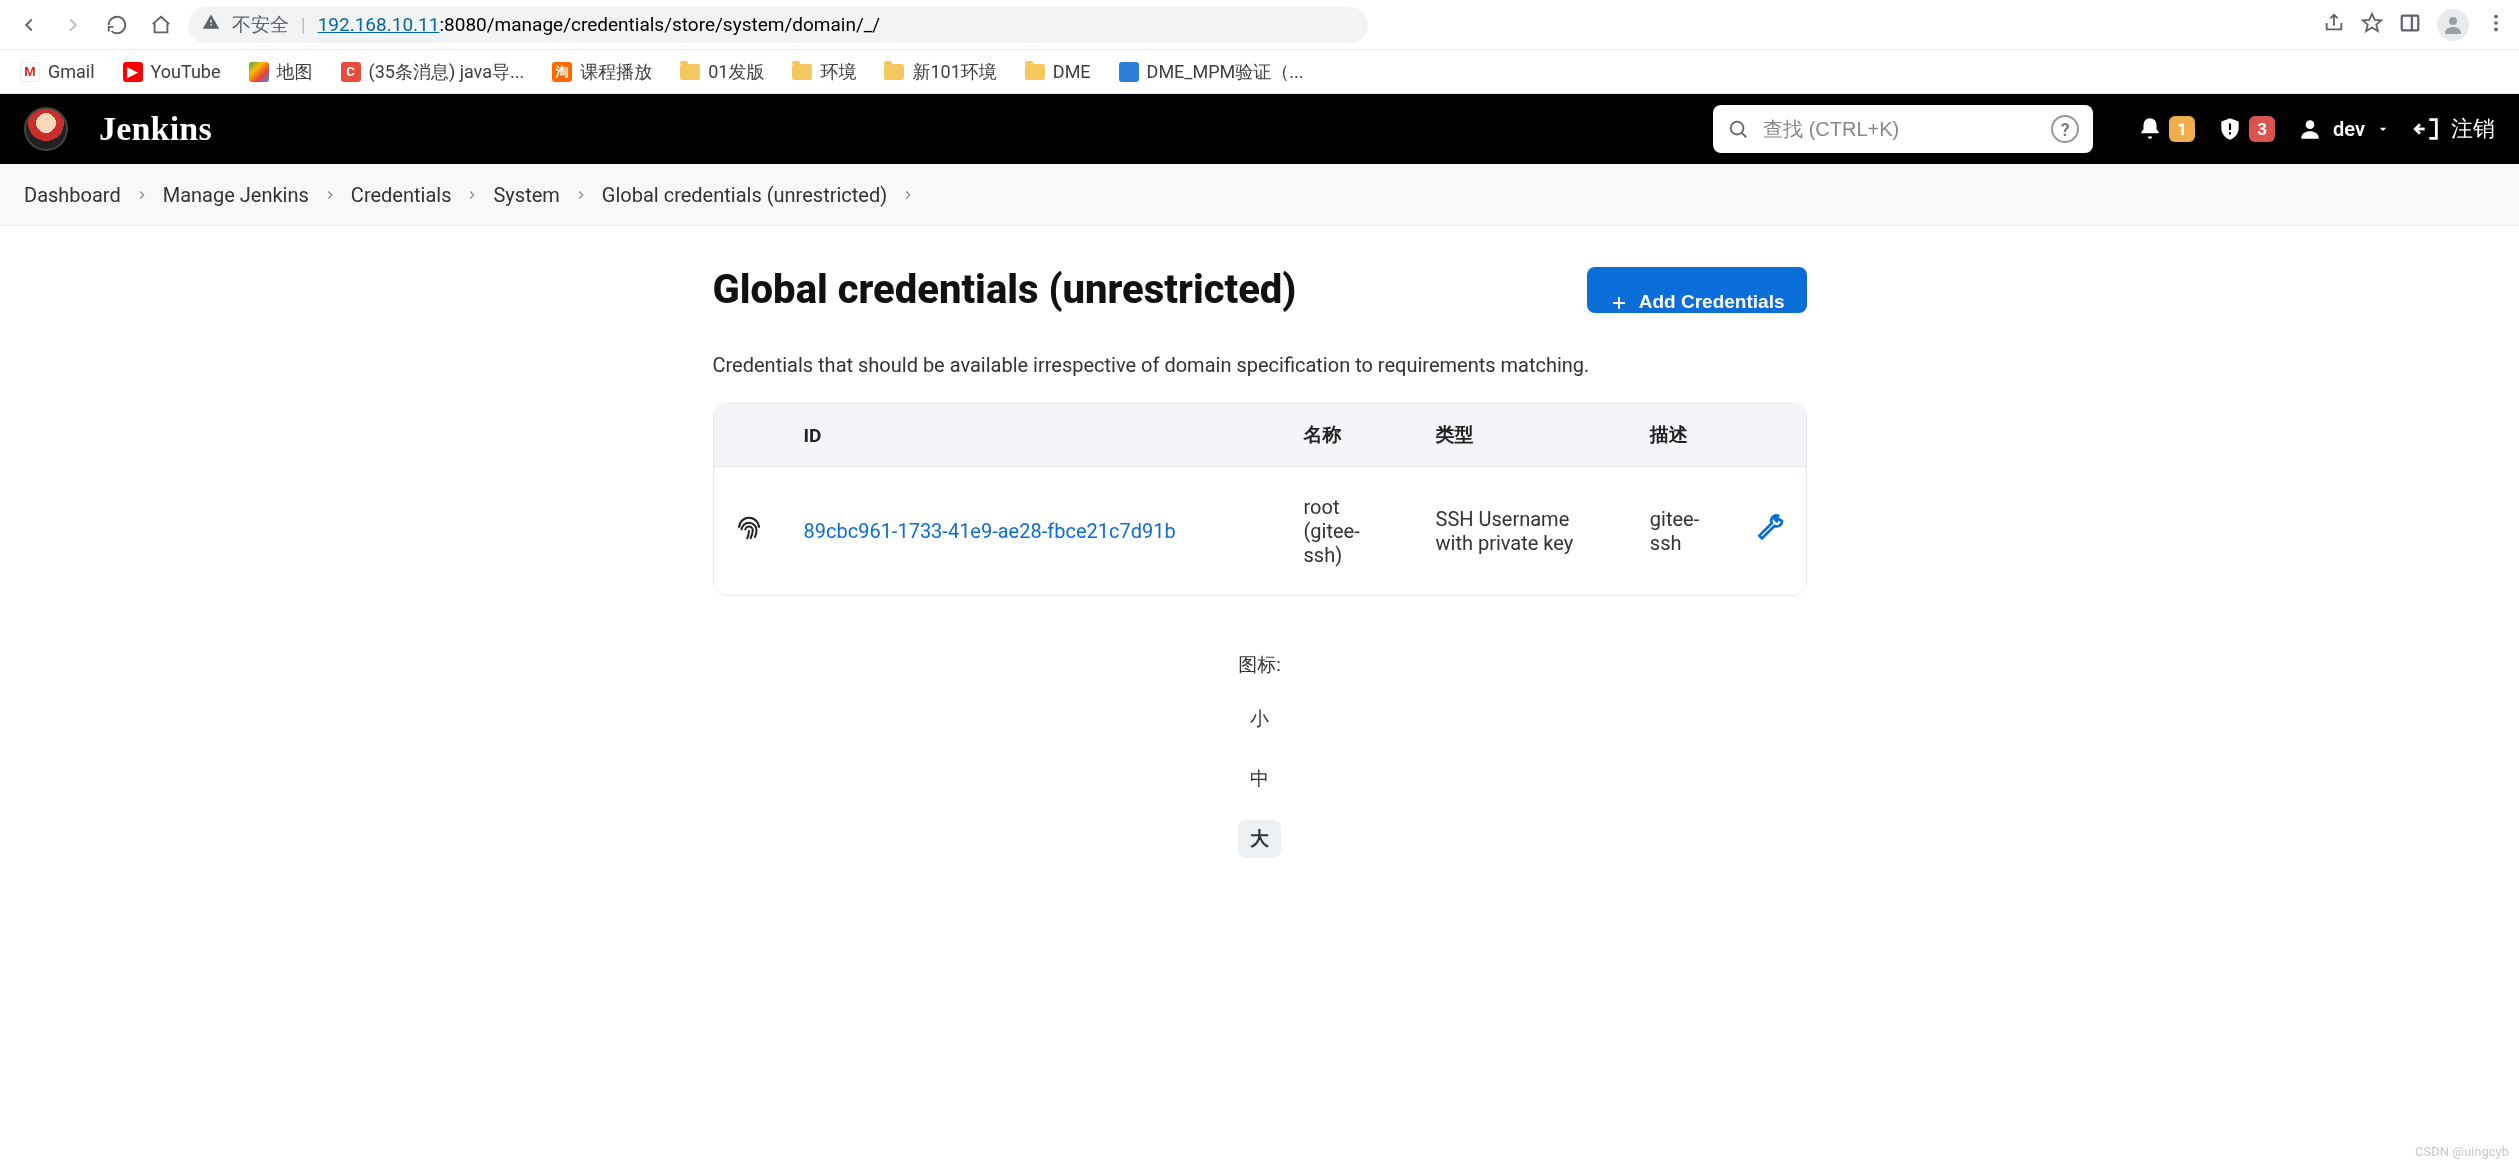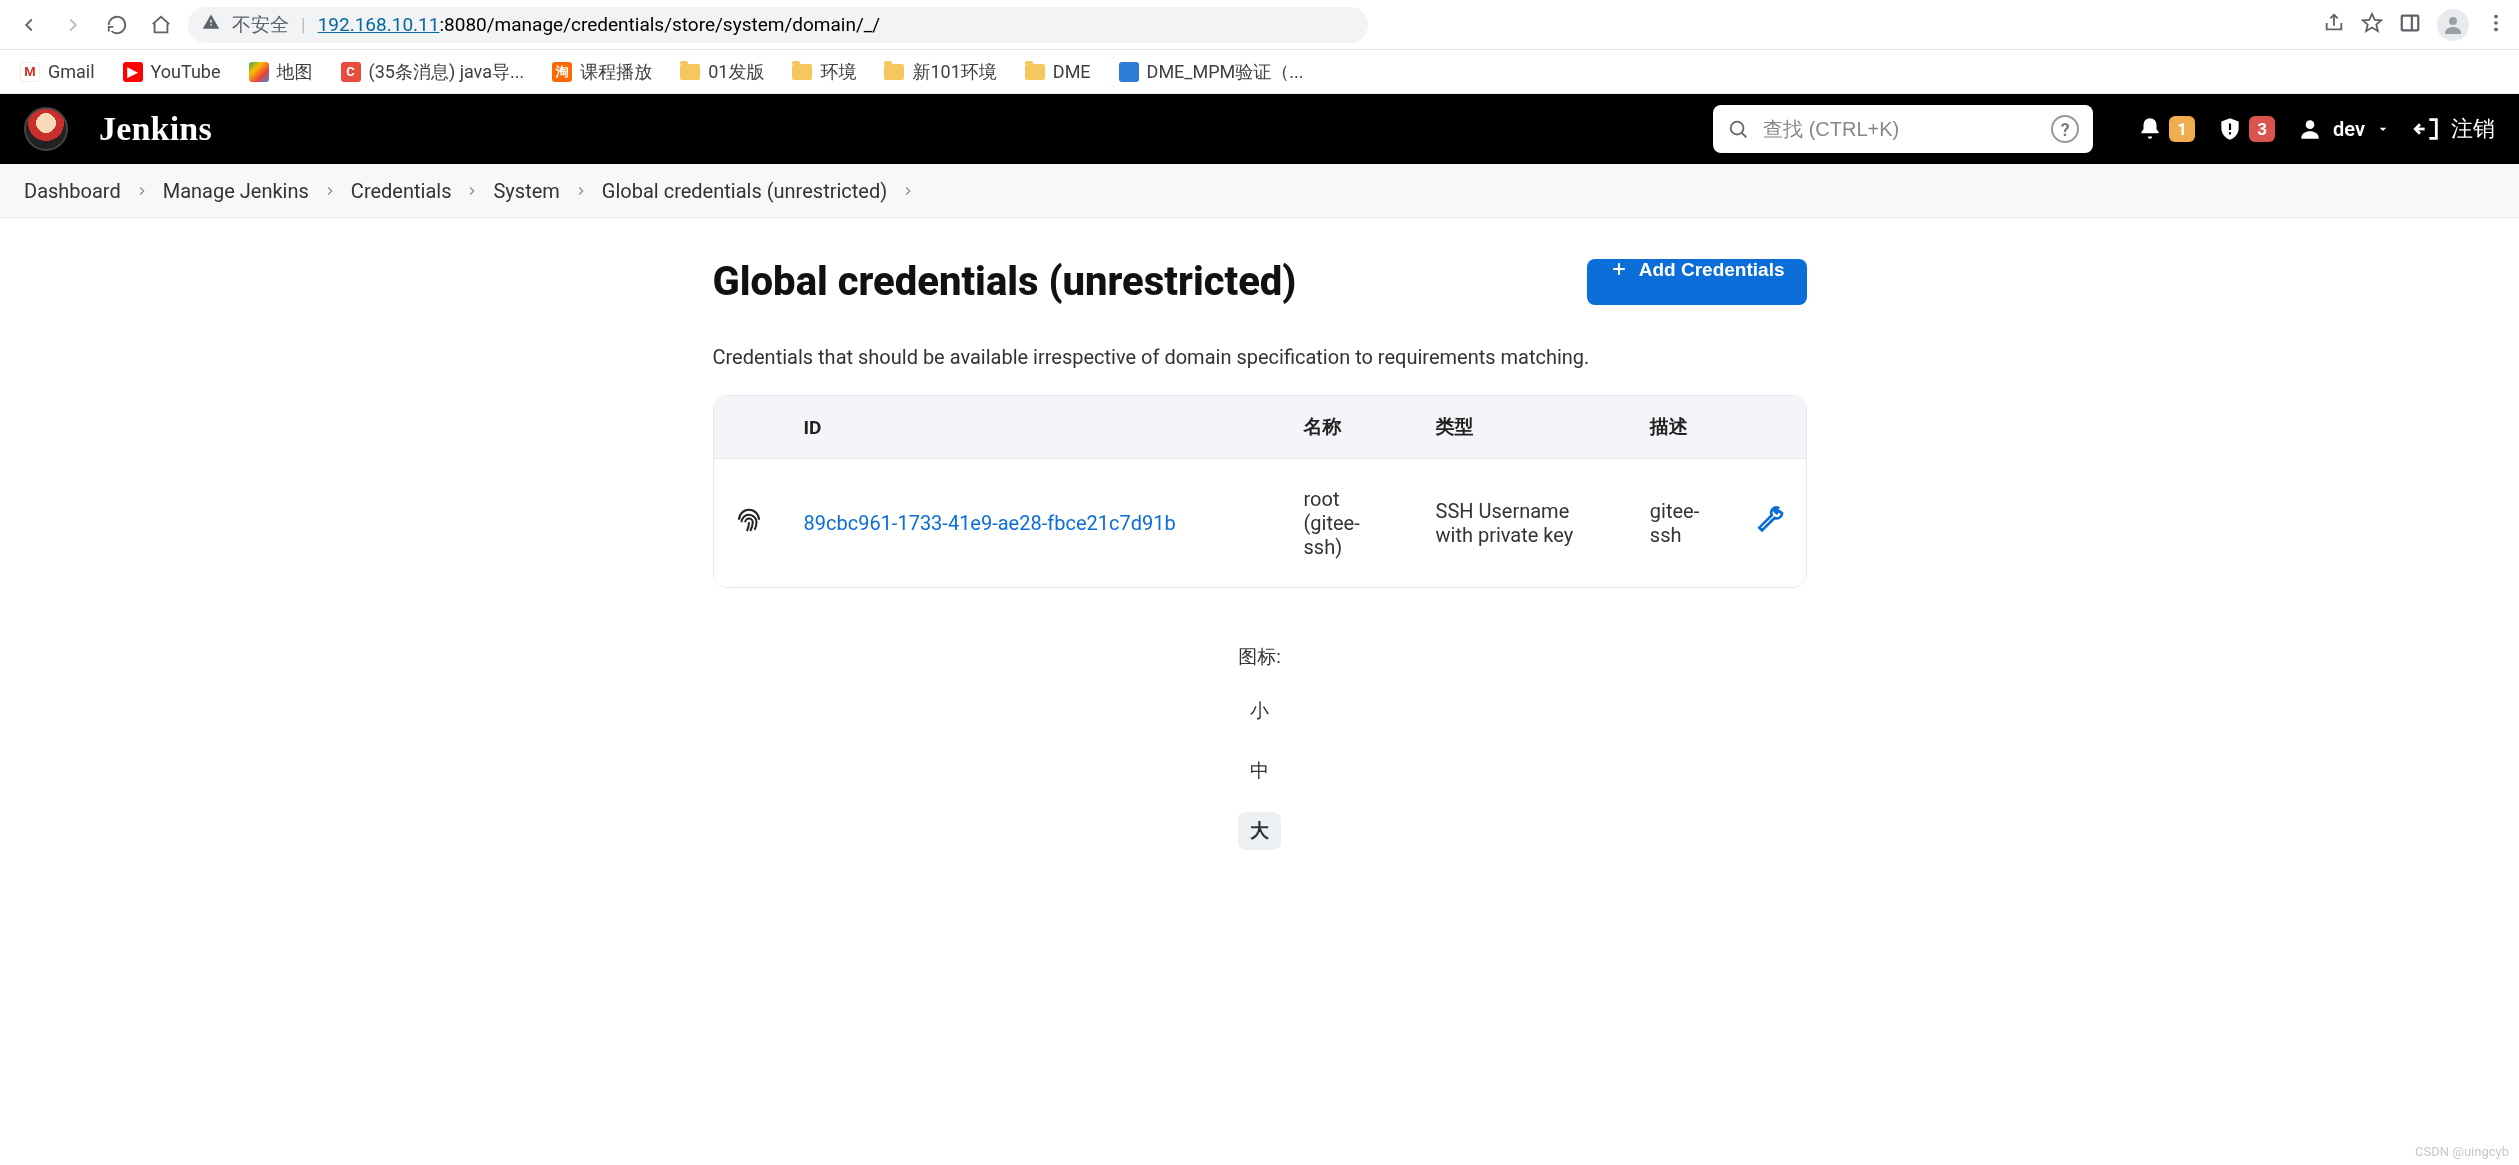--- a/index.html
+++ b/index.html
@@ -36,28 +36,28 @@
   .hdr-icons { display:flex; align-items:center; gap:22px; margin-left:24px; }
   .hdr-icon-btn { position:relative; display:flex; align-items:center; gap:6px; }
   .hdr-icon-btn svg { width:26px; height:26px; fill:#fff; }
   .badge { min-width:26px; height:26px; padding:0 6px; border-radius:6px; display:flex; align-items:center; justify-content:center; font-weight:700; font-size:17px; color:#fff; }
   .badge.orange { background:#f0ad4e; }
   .badge.red { background:#d9534f; }
   .user-btn { display:flex; align-items:center; gap:10px; font-size:20px; font-weight:600; }
   .user-btn svg.caret { width:16px; height:16px; fill:#fff; }
   .logout-btn { display:flex; align-items:center; gap:10px; font-size:22px; font-weight:400; }
   
-  .breadcrumb { height:54px; background:#f7f8f9; border-bottom:1px solid #eaeef2; display:flex; align-items:center; padding:12px 24px; gap:14px; font-size:20px; }
+  .breadcrumb { height:62px; background:#f7f8f9; border-bottom:1px solid #eaeef2; display:flex; align-items:center; padding:12px 24px; gap:14px; font-size:20px; }
   .breadcrumb a { color:#333; text-decoration:none; }
   .breadcrumb .sep svg { width:14px; height:14px; color:#888; }
   
   .main { max-width:1410px; margin:0 auto; padding:40px 158px 40px 158px; }
   .title-row { display:flex; align-items:center; justify-content:space-between; margin-bottom:40px; }
   .title-row h1 { font-size:40px; font-weight:800; color:#111; }
-  .add-btn { background:#0b6dd7; color:#fff; border:none; border-radius:8px; height:46px; padding:0 22px; font-size:19px; font-weight:700; display:flex; align-items:flex-start; gap:10px; cursor:pointer; }
+  .add-btn { background:#0b6dd7; color:#fff; border:none; border-radius:8px; height:46px; padding:0 22px; font-size:19px; font-weight:700; display:flex; align-items:flex-end; gap:10px; cursor:pointer; }
   .add-btn svg { width:20px; height:20px; stroke:#fff; }
   .desc-text { font-size:20px; color:#333; margin-bottom:26px; }
   .cred-table { width:100%; border-collapse:separate; border-spacing:0; border-radius:14px; overflow:hidden; border:1px solid #e5e9ef; }
   .cred-table thead th { background:#f3f5f8; font-weight:700; font-size:19px; text-align:left; padding:18px 20px; color:#222; }
   .cred-table tbody td { background:#fff; font-size:20px; padding:28px 20px; border-top:1px solid #e5e9ef; vertical-align:middle; }
   .cred-table th:first-child, .cred-table td:first-child { width:70px; text-align:center; }
   .cred-table th.col-id { width:500px; }
   .cred-table .col-action { width:60px; text-align:right; }
   .cred-link { color:#0b6dd7; text-decoration:none; }
   .fingerprint-ico svg { width:30px; height:30px; }

